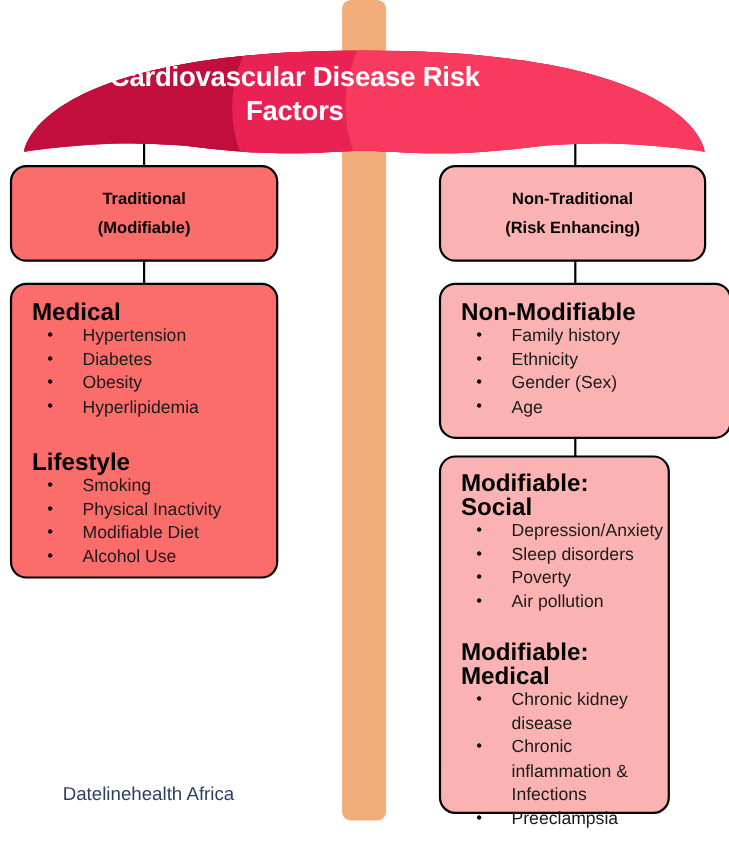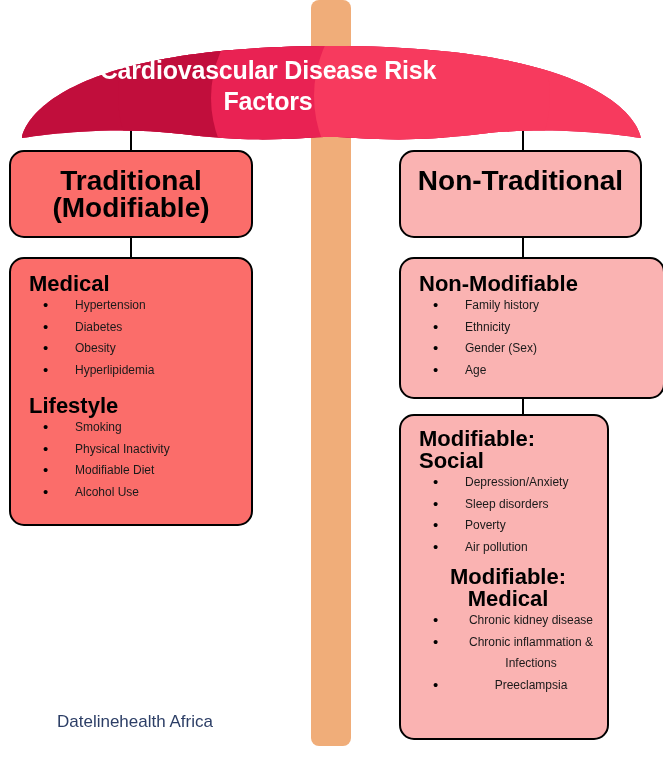--- a/index.html
+++ b/index.html
@@ -48,39 +48,39 @@
     border:2.5px solid #000000;
     border-radius:15px;
     z-index:5;
   }
   .card.left{background:#FB6D6A;}
   .card.right{background:#FAB3B2;}
 
   .card-title{
     text-align:center;
     font-weight:bold;
-    font-size:28px;
+    font-size:15px;
     line-height:27px;
     color:#000000;
   }
   .group-head{
     font-weight:bold;
     font-size:22px;
     line-height:22px;
     color:#000000;
     margin:0;
   }
   ul.bullets{
     list-style:none;
     margin:0 0 0 0;
     padding:0;
   }
   ul.bullets li{
     position:relative;
-    font-size:12px;
+    font-size:16px;
     line-height:21.5px;
     color:#1a1a1a;
     padding-left:46px;
     margin:0;
   }
   ul.bullets li::before{
     content:"\2022";
     position:absolute;
     left:14px;
     top:-1px;
@@ -149,34 +149,35 @@
   <div class="card left" style="left:9px;top:257px;width:244px;height:269px;padding:14px 8px 0 18px;">
     <div>
       <div class="group-head">Medical</div>
       <ul class="bullets">
         <li>Hypertension</li>
         <li>Diabetes</li>
         <li>Obesity</li>
         <li>Hyperlipidemia</li>
       </ul>
     </div>
-    <div style="margin-top:14px;">
+    <div style="margin-top:28px;">
       <div class="group-head">Lifestyle</div>
       <ul class="bullets">
         <li>Smoking</li>
         <li>Physical Inactivity</li>
         <li>Modifiable Diet</li>
         <li>Alcohol Use</li>
       </ul>
     </div>
   </div>
 
   <div class="card right" style="left:399px;top:150px;width:243px;height:88px;">
     <div class="card-title" style="padding-top:15px;">
       <div>Non-Traditional</div>
+      <div>(Risk Enhancing)</div>
     </div>
   </div>
 
   <div class="card right" style="left:399px;top:257px;width:266px;height:142px;padding:14px 8px 0 18px;">
     <div class="group-head">Non-Modifiable</div>
     <ul class="bullets">
       <li>Family history</li>
       <li>Ethnicity</li>
       <li>Gender (Sex)</li>
       <li>Age</li>
@@ -186,21 +187,21 @@
   <div class="card right" style="left:399px;top:414px;width:210px;height:326px;padding:12px 10px 0 18px;">
     <div>
       <div class="group-head">Modifiable: Social</div>
       <ul class="bullets">
         <li>Depression/Anxiety</li>
         <li>Sleep disorders</li>
         <li>Poverty</li>
         <li>Air pollution</li>
       </ul>
     </div>
-    <div style="margin-top:8px;text-align:center;">
+    <div style="margin-top:24px;">
       <div class="group-head">Modifiable: Medical</div>
       <ul class="bullets">
         <li>Chronic kidney disease</li>
         <li>Chronic inflammation &amp; Infections</li>
         <li>Preeclampsia</li>
       </ul>
     </div>
   </div>
 
   <div class="credit">Datelinehealth Africa</div>

